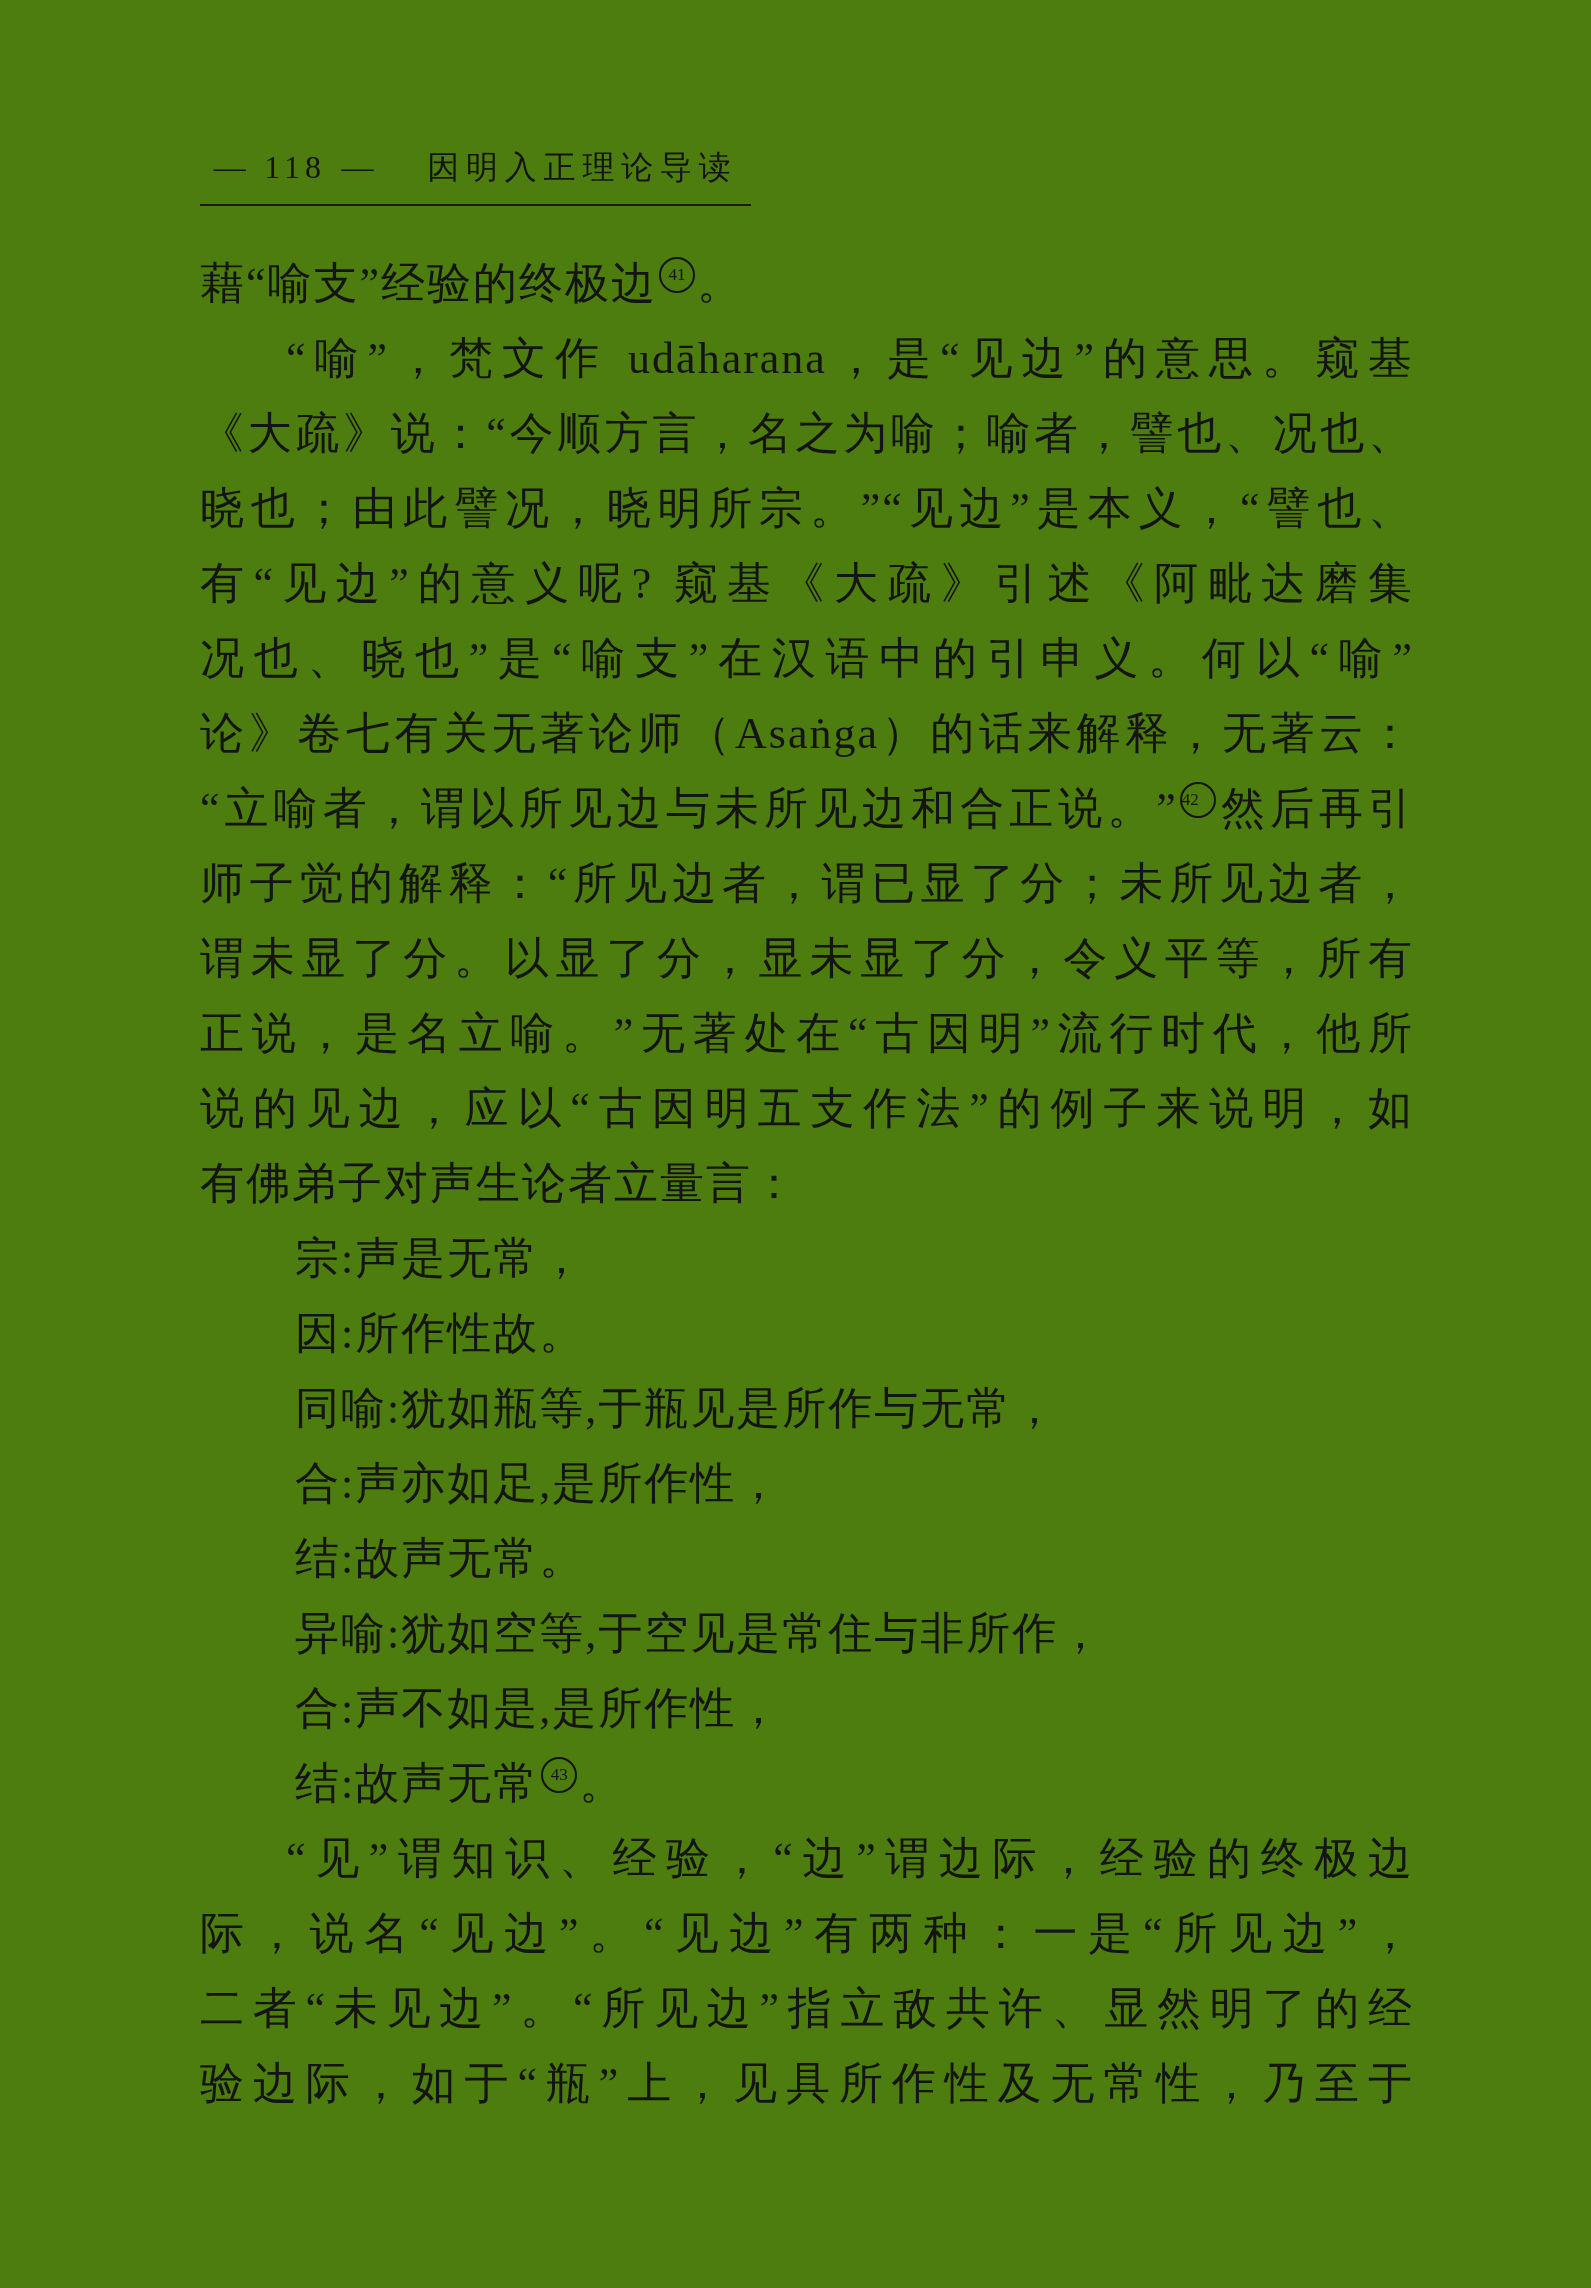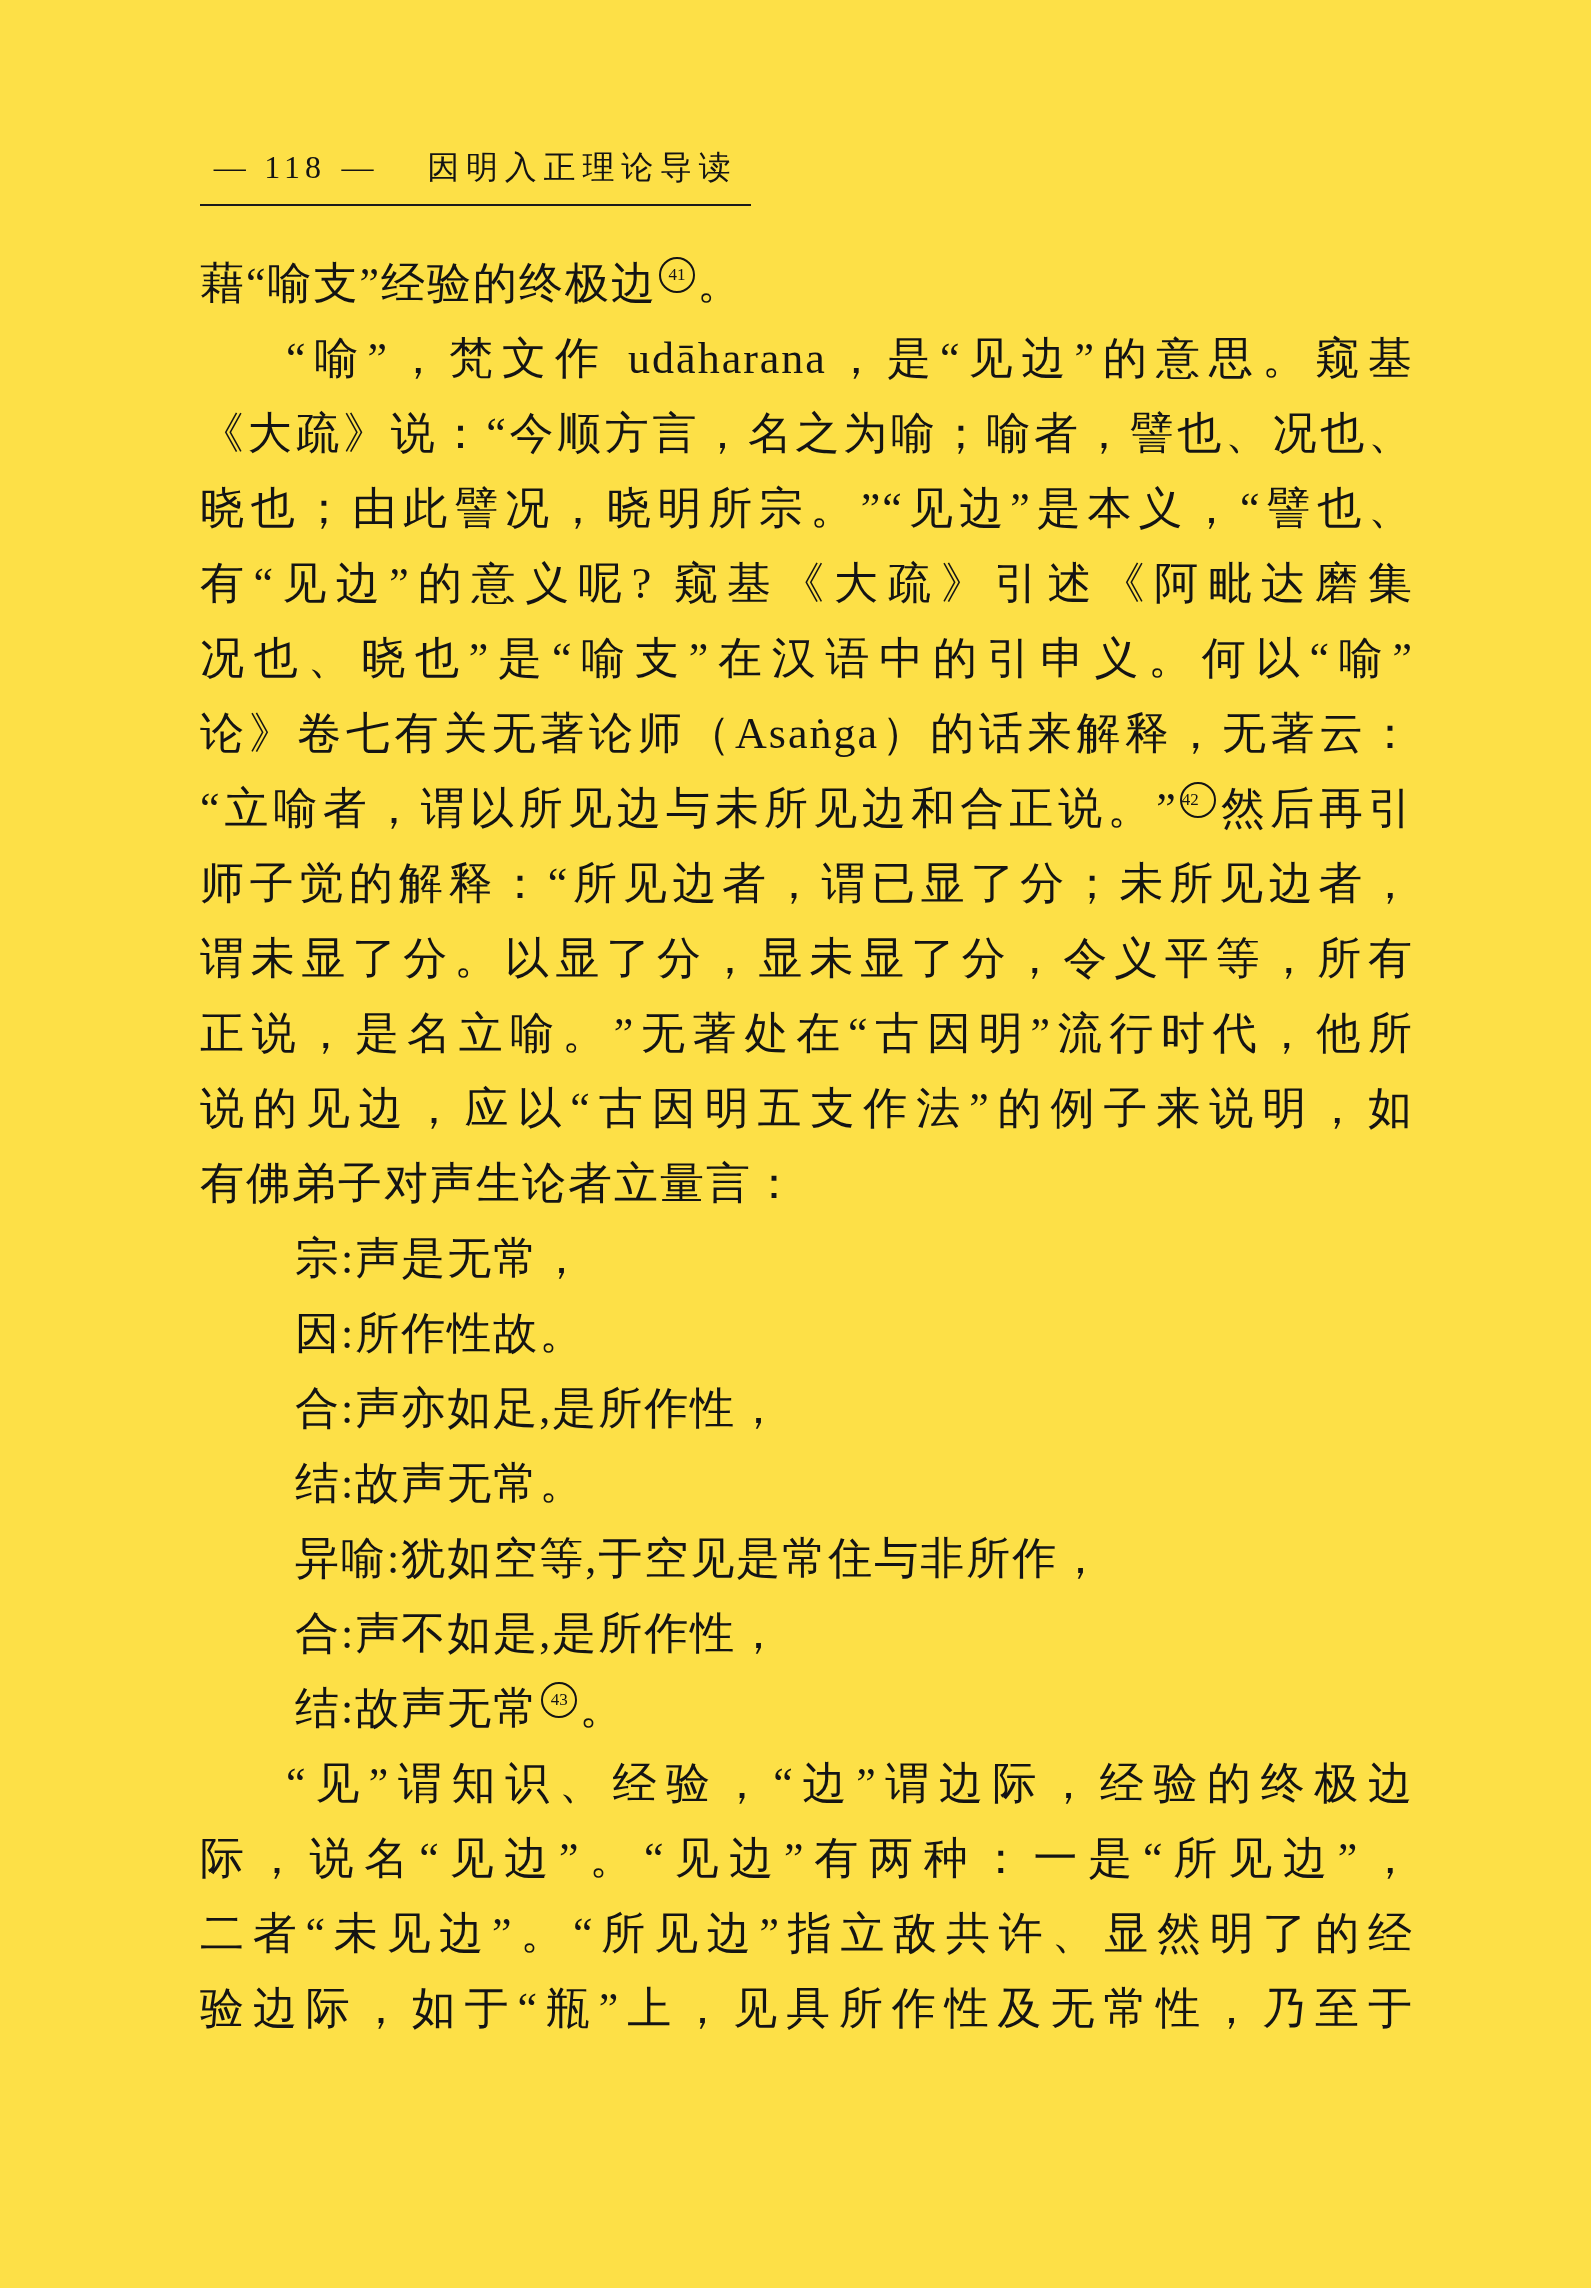--- a/index.html
+++ b/index.html
@@ -1,21 +1,21 @@
 <!DOCTYPE html>
 <html><head>
 <meta charset="utf-8">
 <style>
   html,body { margin:0; padding:0; background:#e8e8e8; }
   .page {
     position: relative;
     width: 1592px;
     height: 2289px;
     margin: 0 auto;
-    background: #fde047;
+    background: #4d7c0f;
     color: #141414;
     font-family: "Liberation Serif", "DejaVu Serif", serif;
     overflow: hidden;
   }
   .header {
     position: absolute;
     left: 200px;
     top: 146px;
     display: inline-block;
     font-size: 32px;
@@ -81,20 +81,21 @@
       <div class="line j"><span>况也、晓也”是“喻支”在汉语中的引申义。何以“喻”</span></div>
       <div class="line j"><span>论》卷七有关无著论师（Asaṅga）的话来解释，无著云：</span></div>
       <div class="line j"><span>“立喻者，谓以所见边与未所见边和合正说。”</span><span class="sup">42</span><span>然后再引</span></div>
       <div class="line j"><span>师子觉的解释：“所见边者，谓已显了分；未所见边者，</span></div>
       <div class="line j"><span>谓未显了分。以显了分，显未显了分，令义平等，所有</span></div>
       <div class="line j"><span>正说，是名立喻。”无著处在“古因明”流行时代，他所</span></div>
       <div class="line j"><span>说的见边，应以“古因明五支作法”的例子来说明，如</span></div>
       <div class="line"><span>有佛弟子对声生论者立量言：</span></div>
       <div class="line verse"><span>宗:声是无常，</span></div>
       <div class="line verse"><span>因:所作性故。</span></div>
+      <div class="line verse"><span>同喻:犹如瓶等,于瓶见是所作与无常，</span></div>
       <div class="line verse"><span>合:声亦如足,是所作性，</span></div>
       <div class="line verse"><span>结:故声无常。</span></div>
       <div class="line verse"><span>异喻:犹如空等,于空见是常住与非所作，</span></div>
       <div class="line verse"><span>合:声不如是,是所作性，</span></div>
       <div class="line verse"><span>结:故声无常</span><span class="sup">43</span><span>。</span></div>
       <div class="line j para"><span>“见”谓知识、经验，“边”谓边际，经验的终极边</span></div>
       <div class="line j"><span>际，说名“见边”。“见边”有两种：一是“所见边”，</span></div>
       <div class="line j"><span>二者“未见边”。“所见边”指立敌共许、显然明了的经</span></div>
       <div class="line j"><span>验边际，如于“瓶”上，见具所作性及无常性，乃至于</span></div>
     </div>

